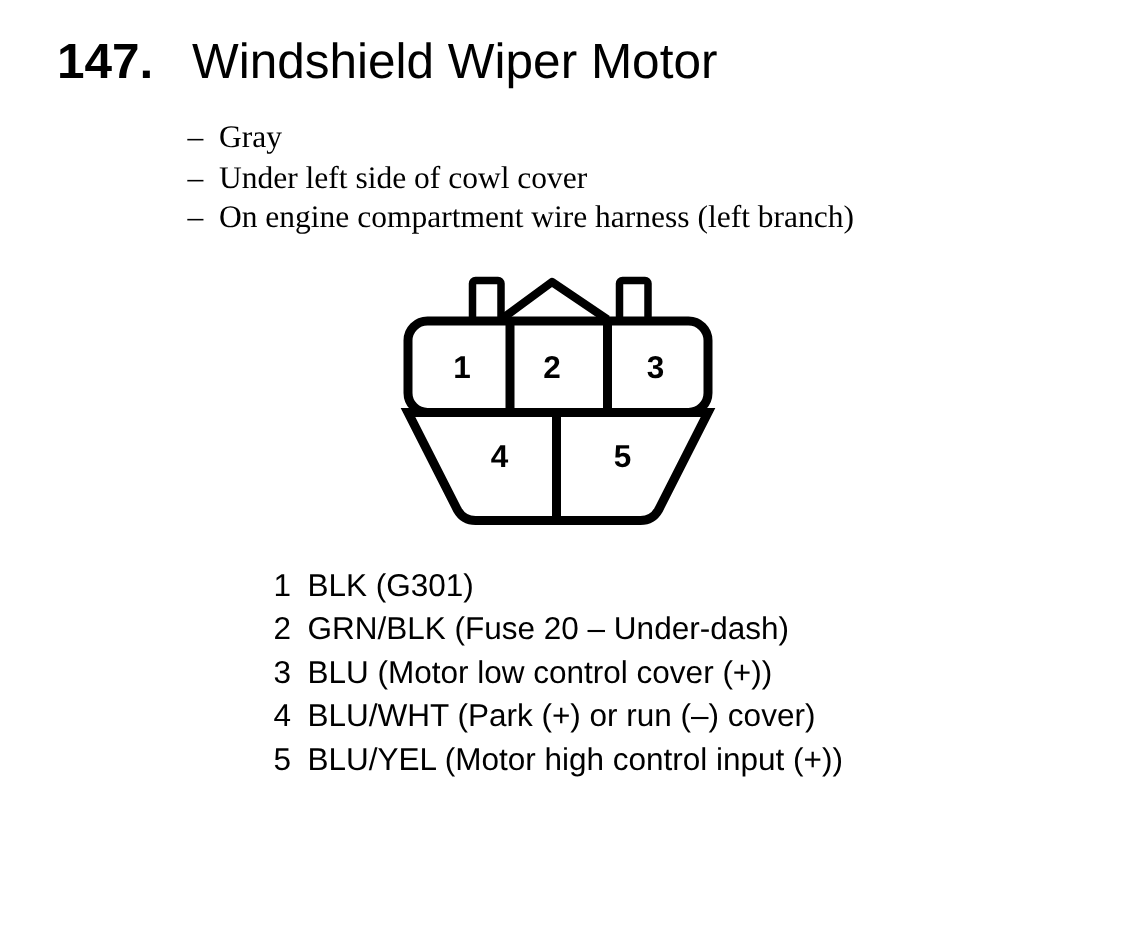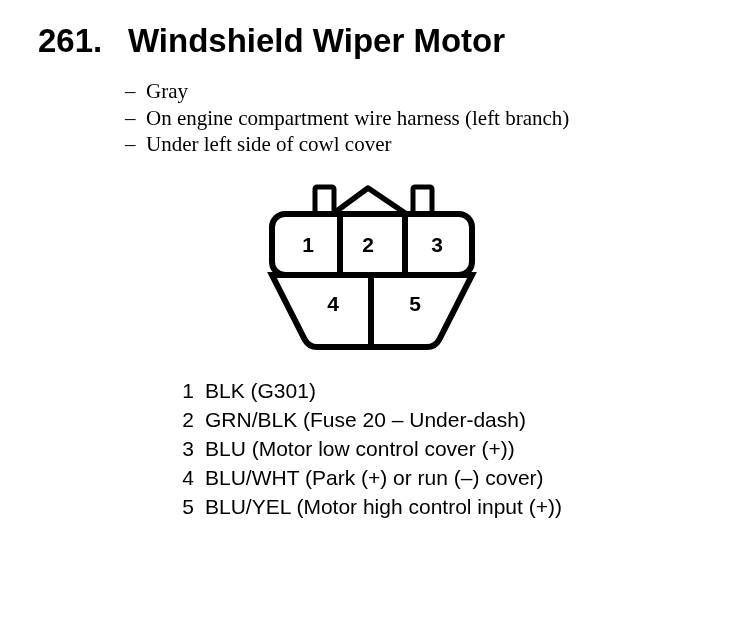--- a/index.html
+++ b/index.html
@@ -26,21 +26,21 @@
     white-space: nowrap;
   }
   .entry-number {
     display: inline-block;
     width: 90px;
   }
   .entry-title {
     display: inline;
     margin: 0;
     font-size: 33px;
-    font-weight: bold;
+    font-weight: normal;
   }
   .notes {
     position: absolute;
     left: 125px;
     top: 78px;
     margin: 0;
     padding: 0;
     list-style: none;
     font-size: 21px;
     line-height: 26.5px;
@@ -90,27 +90,27 @@
   .pin-desc {
     margin-left: 11px;
   }
 </style>
 </head>
 <body>
 
 <div class="page">
 
   <div class="title-row">
-    <span class="entry-number">261.</span><h1 class="entry-title">Windshield Wiper Motor</h1>
+    <span class="entry-number">147.</span><h1 class="entry-title">Windshield Wiper Motor</h1>
   </div>
 
   <ul class="notes">
     <li><span class="note-dash">–</span><span>Gray</span></li>
+    <li><span class="note-dash">–</span><span>Under left side of cowl cover</span></li>
     <li><span class="note-dash">–</span><span>On engine compartment wire harness (left branch)</span></li>
-    <li><span class="note-dash">–</span><span>Under left side of cowl cover</span></li>
   </ul>
 
   <div class="connector-wrap">
     <svg width="214" height="170" viewBox="0 0 214 170">
 
       <rect x="51" y="4" width="19" height="30" rx="2" fill="#ffffff" stroke="#000000" stroke-width="5"></rect>
       <rect x="149" y="4" width="19" height="30" rx="2" fill="#ffffff" stroke="#000000" stroke-width="5"></rect>
 
       <polyline points="70,30 104,5 141,30" fill="none" stroke="#000000" stroke-width="5.5" stroke-linejoin="round"></polyline>
 

